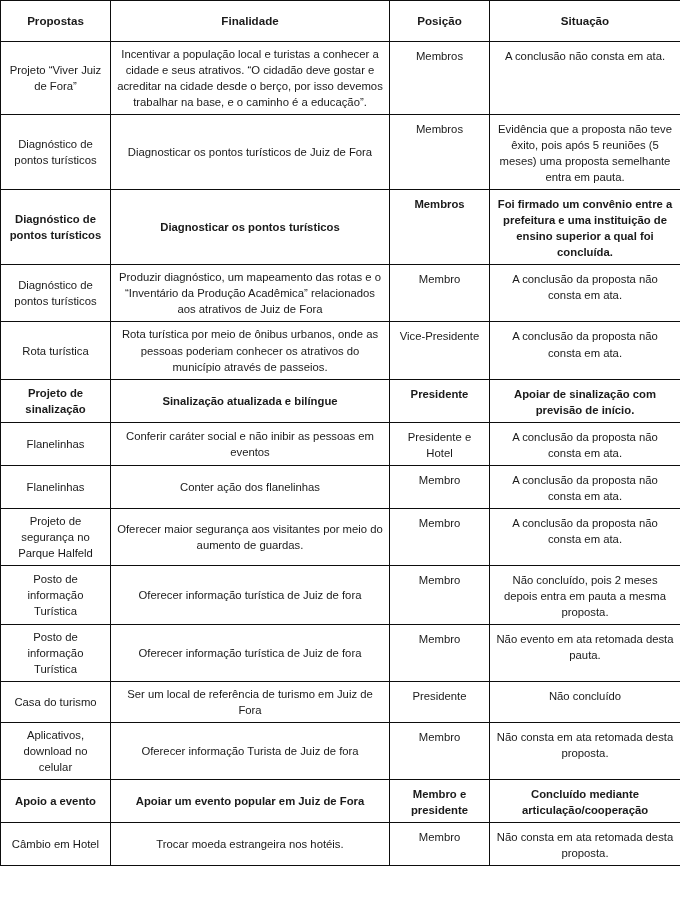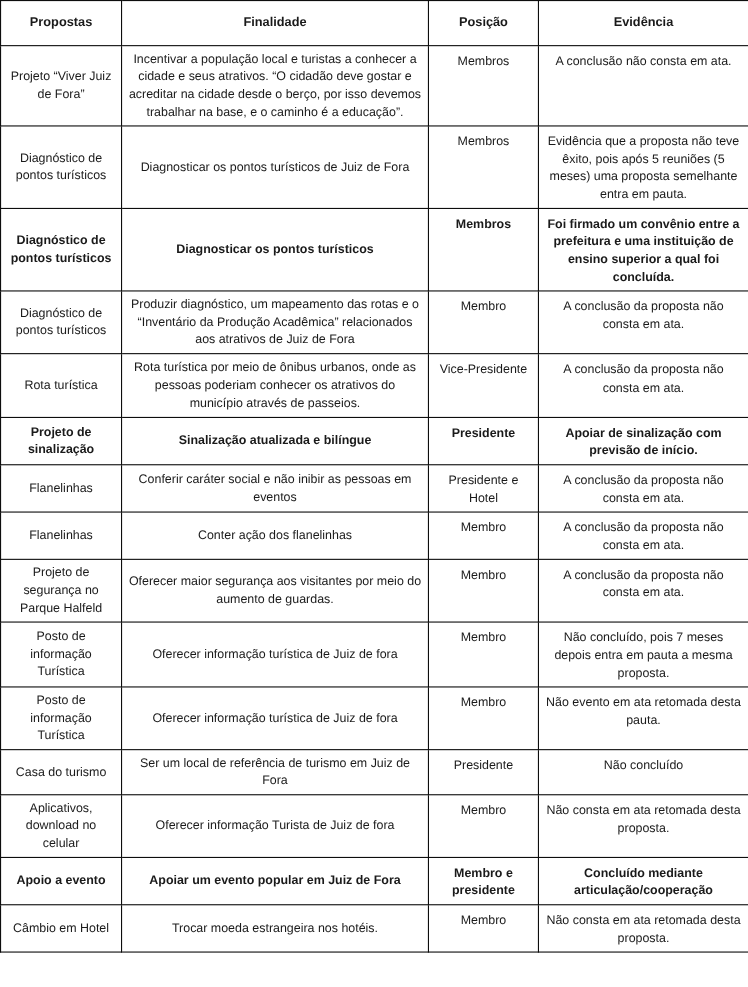--- a/index.html
+++ b/index.html
@@ -75,21 +75,21 @@
     <col class="c-propostas">
     <col class="c-finalidade">
     <col class="c-posicao">
     <col class="c-situacao">
   </colgroup>
   <thead>
     <tr>
       <th class="col-propostas">Propostas</th>
       <th class="col-finalidade">Finalidade</th>
       <th class="col-posicao">Posição</th>
-      <th class="col-situacao">Evidência</th>
+      <th class="col-situacao">Situação</th>
     </tr>
   </thead>
   <tbody id="table-body">
       <tr>
         <td class="col-propostas">
           <span class="cell-text">Projeto “Viver Juiz de Fora”</span>
         </td>
         <td class="col-finalidade">
           <span class="cell-text">Incentivar a população local e turistas a conhecer a cidade e seus atrativos. “O cidadão deve gostar e acreditar na cidade desde o berço, por isso devemos trabalhar na base, e o caminho é a educação”.</span>
         </td>
@@ -216,21 +216,21 @@
         <td class="col-propostas">
           <span class="cell-text">Posto de informação Turística</span>
         </td>
         <td class="col-finalidade">
           <span class="cell-text">Oferecer informação turística de Juiz de fora</span>
         </td>
         <td class="col-posicao">
           <span class="cell-text">Membro</span>
         </td>
         <td class="col-situacao">
-          <span class="cell-text">Não concluído, pois 7 meses depois entra em pauta a mesma proposta.</span>
+          <span class="cell-text">Não concluído, pois 2 meses depois entra em pauta a mesma proposta.</span>
         </td>
       </tr>
       <tr>
         <td class="col-propostas">
           <span class="cell-text">Posto de informação Turística</span>
         </td>
         <td class="col-finalidade">
           <span class="cell-text">Oferecer informação turística de Juiz de fora</span>
         </td>
         <td class="col-posicao">

